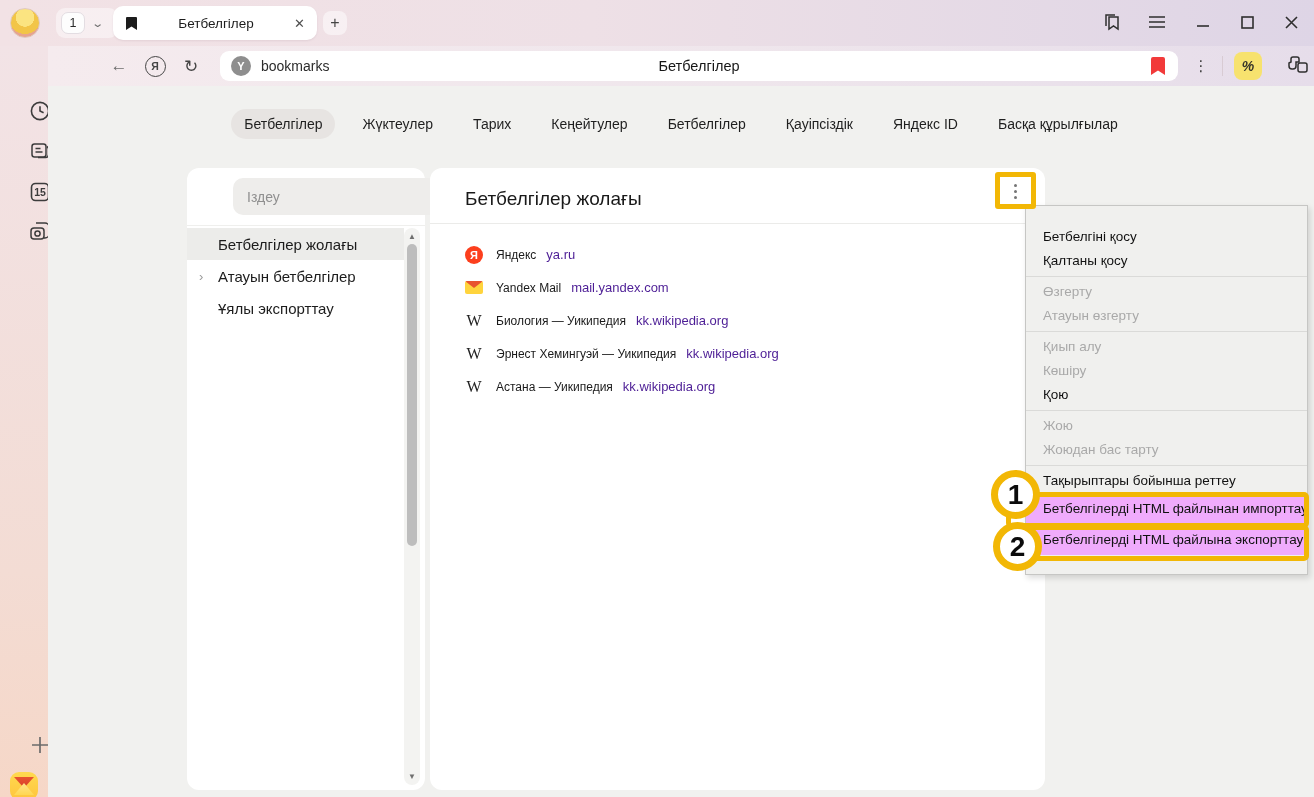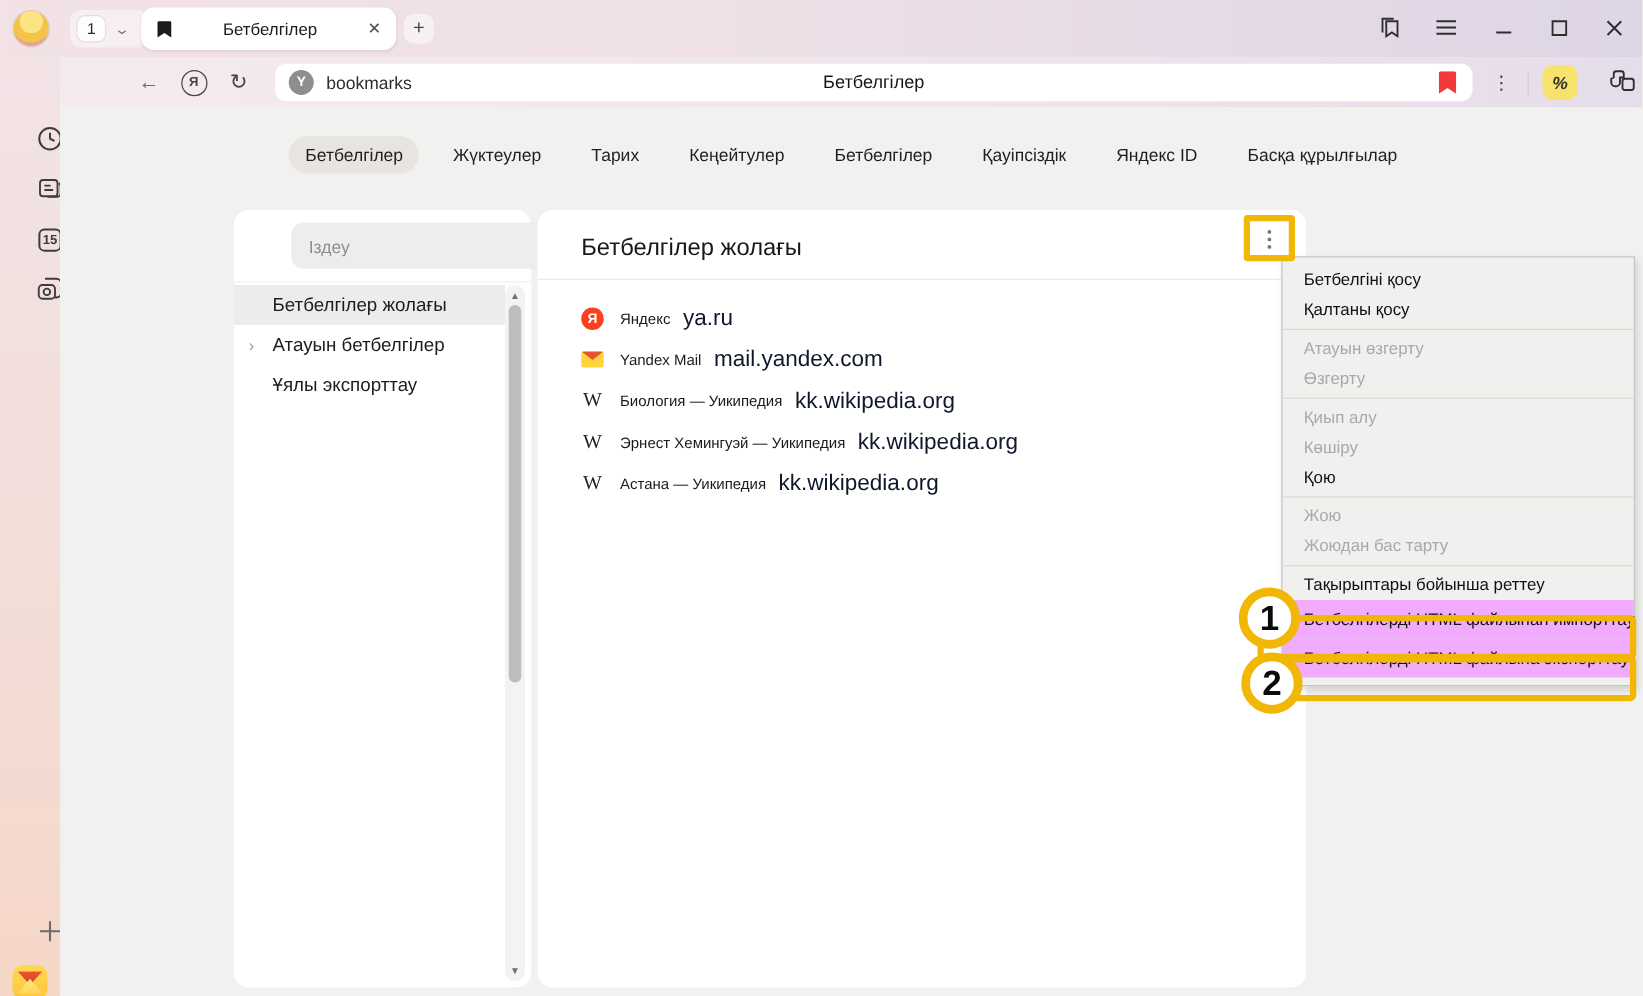--- a/index.html
+++ b/index.html
@@ -88,25 +88,25 @@
   #bm-list { position:absolute; left:0; top:70px; width:100%; }
   .bm-row { height:33px; display:flex; align-items:center; padding-left:35px; }
   .bm-fav { width:18px; height:18px; margin-right:13px; display:flex; align-items:center; justify-content:center; flex:0 0 18px;}
   .fav-yandex { width:18px; height:18px; border-radius:50%; background:#fc3f1d; color:#fff; font-weight:bold; font-size:11px;
     display:flex; align-items:center; justify-content:center;}
   .fav-mail { width:18px; height:13px; background:#ffd43d; position:relative; overflow:hidden; border-radius:2px;}
   .fav-mail:before{ content:""; position:absolute; left:0; top:0; width:100%; height:7px;
     background:#e8542f; clip-path:polygon(0 0,100% 0,50% 100%);}
   .fav-wiki { font-family:"Liberation Serif","DejaVu Serif",serif; font-size:16px; color:#222; line-height:1;}
   .bm-title { font-size:12px; font-weight:500; color:#1a1a1a; white-space:nowrap;}
-  .bm-url { font-size:18px; color:#0f172a; margin-left:10px; white-space:nowrap;}
+  .bm-url { font-size:13px; color:#4c1d95; margin-left:10px; white-space:nowrap;}
 
   
   #context-menu { left:1025px; top:205px; width:283px; background:#f0f0ee; border:1px solid #c6c6c4;
-    box-shadow:2px 3px 6px rgba(0,0,0,.14); z-index:50; padding:6px 0;}
+    box-shadow:2px 3px 6px rgba(0,0,0,.14); z-index:50; padding:19px 0;}
   .menu-group + .menu-group { border-top:1px solid #dadad8; margin-top:3px; padding-top:3px; }
   .menu-item { height:24px; line-height:24px; padding:0 17px; font-size:13.5px; color:#111; white-space:nowrap;}
   .menu-item.disabled { color:#a9a9a9; }
   .menu-item.hl { height:31px; line-height:31px; background:#f0abfc; }
 
   
   .ann { position:absolute; border:5px solid #f2b705; border-radius:5px; z-index:60; pointer-events:none;}
   #ann-kebab { left:995px; top:172px; width:41px; height:37px; border-radius:3px;}
   #ann-import { left:1006px; top:492px; width:303px; height:36px;}
   #ann-export { left:1006px; top:525px; width:303px; height:36px;}
@@ -314,22 +314,22 @@
     <i></i>
     <i></i>
   </div>
 
 <div id="context-menu" class="abs">
     <div class="menu-group">
       <div class="menu-item">Бетбелгіні қосу</div>
       <div class="menu-item">Қалтаны қосу</div>
     </div>
     <div class="menu-group">
+      <div class="menu-item disabled">Өзгерту</div>
       <div class="menu-item disabled">Атауын өзгерту</div>
-      <div class="menu-item disabled">Өзгерту</div>
     </div>
     <div class="menu-group">
       <div class="menu-item disabled">Қиып алу</div>
       <div class="menu-item disabled">Көшіру</div>
       <div class="menu-item">Қою</div>
     </div>
     <div class="menu-group">
       <div class="menu-item disabled">Жою</div>
       <div class="menu-item disabled">Жоюдан бас тарту</div>
     </div>

